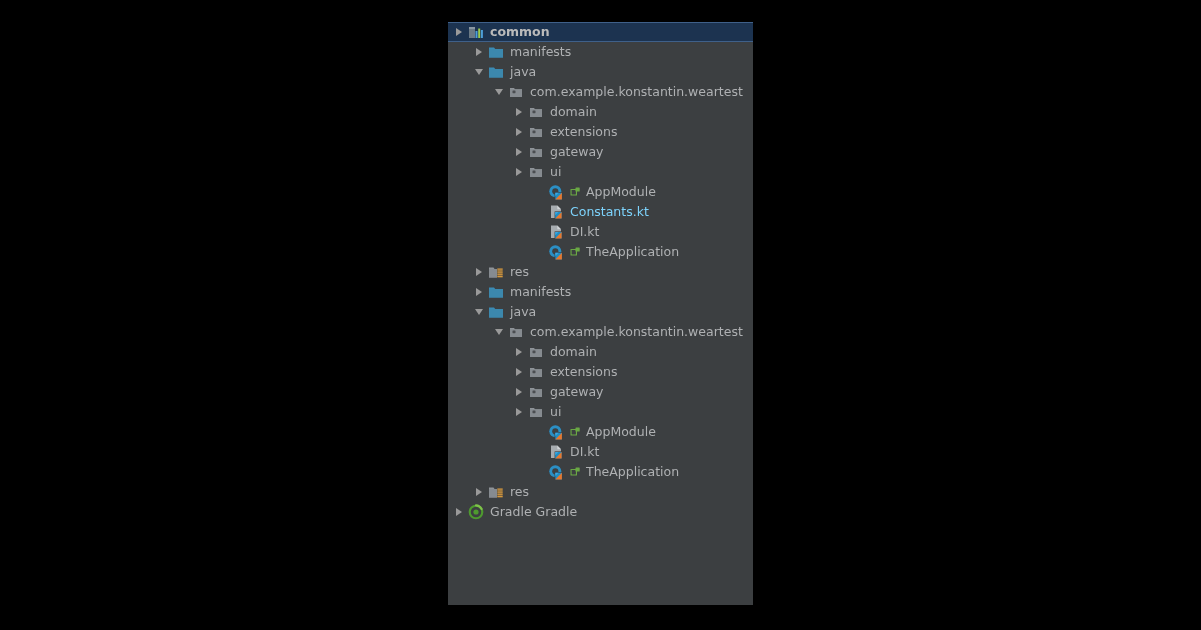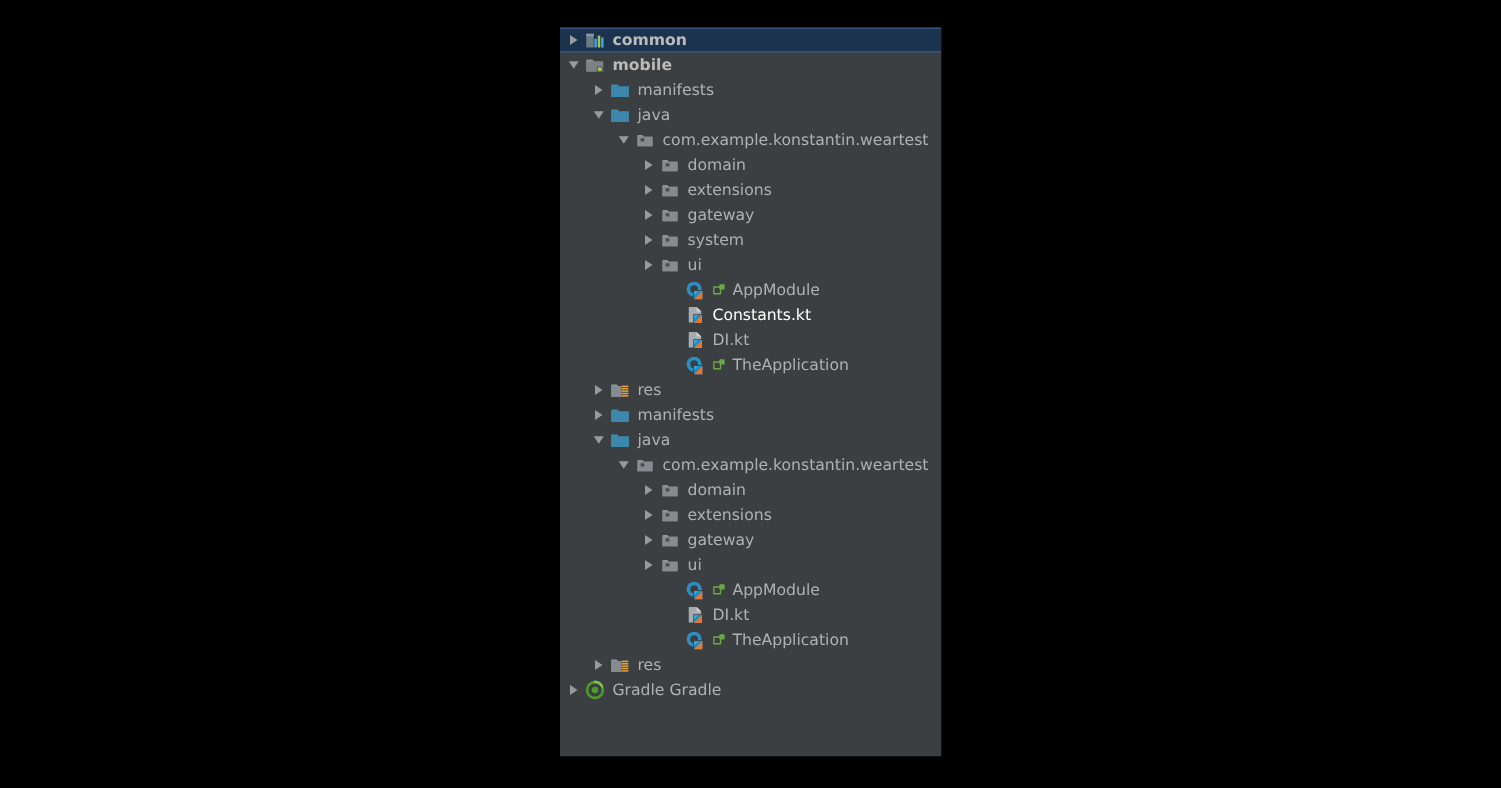--- a/index.html
+++ b/index.html
@@ -81,54 +81,41 @@
     width: 14px;
     height: 16px;
     position: relative;
     margin-right: 2px;
   }
   .label {
     flex: 0 0 auto;
     padding-left: 1px;
   }
   .label.bold { font-weight: bold; color: #bbbbbb; }
-  .label.blue { color: #ffffff; }
+  .label.blue { color: #7dd3fc; }
 </style>
 </head>
 <body>
 
 <div id="project-panel">
     <div class="tree-row selected">
       <span class="indent" style="width: 4px;"></span>
       <span class="arrow collapsed"></span>
       <span class="icon-wrap">
         <svg width="16" height="16" viewBox="0 0 16 16">
       <rect x="1" y="3" width="6" height="11" fill="#6b7a85"></rect>
       <rect x="1" y="3" width="6" height="2" fill="#8a98a3"></rect>
       <rect x="7.5" y="7" width="2" height="7" fill="#4d9ed8"></rect>
       <rect x="10.2" y="4.5" width="2" height="9.5" fill="#9ccc4e"></rect>
       <rect x="12.9" y="6" width="2" height="8" fill="#4d9ed8"></rect>
     </svg>
       </span>
       <span class="label bold">common</span>
     </div>
     <div class="tree-row">
-      <span class="indent" style="width: 4px;"></span>
-      <span class="arrow expanded"></span>
-      <span class="icon-wrap">
-        <svg width="16" height="16" viewBox="0 0 16 16">
-      <path d="M1 3.5h5l1.2 1.6H14.5v8H1z" fill="#8a8f93"></path>
-      <path d="M1 5.1h13.5v8H1z" fill="#7b8185"></path>
-      <circle cx="11.8" cy="11.3" r="2.4" fill="#3c3f41"></circle>
-      <circle cx="11.8" cy="11.3" r="1.8" fill="#9ccc4e"></circle>
-    </svg>
-      </span>
-      <span class="label bold">mobile</span>
-    </div>
-    <div class="tree-row">
       <span class="indent" style="width: 24px;"></span>
       <span class="arrow collapsed"></span>
       <span class="icon-wrap">
         <svg width="16" height="16" viewBox="0 0 16 16">
       <path d="M1 3.5h5l1.2 1.6H15v8.4H1z" fill="#3b8bb5"></path>
       <path d="M1 5.1h14v8.4H1z" fill="#3c88ad"></path>
     </svg>
       </span>
       <span class="label">manifests</span>
     </div>
@@ -183,32 +170,20 @@
       <span class="indent" style="width: 64px;"></span>
       <span class="arrow collapsed"></span>
       <span class="icon-wrap">
         <svg width="16" height="16" viewBox="0 0 16 16">
       <path d="M2 4h4l1 1.3h7v7.7H2z" fill="#8f9499"></path>
       <path d="M2 5.3h12v7.7H2z" fill="#868b90"></path>
       <rect x="4.5" y="6.6" width="3" height="2.6" rx="0.4" fill="#4a4d50"></rect>
     </svg>
       </span>
       <span class="label">gateway</span>
-    </div>
-    <div class="tree-row">
-      <span class="indent" style="width: 64px;"></span>
-      <span class="arrow collapsed"></span>
-      <span class="icon-wrap">
-        <svg width="16" height="16" viewBox="0 0 16 16">
-      <path d="M2 4h4l1 1.3h7v7.7H2z" fill="#8f9499"></path>
-      <path d="M2 5.3h12v7.7H2z" fill="#868b90"></path>
-      <rect x="4.5" y="6.6" width="3" height="2.6" rx="0.4" fill="#4a4d50"></rect>
-    </svg>
-      </span>
-      <span class="label">system</span>
     </div>
     <div class="tree-row">
       <span class="indent" style="width: 64px;"></span>
       <span class="arrow collapsed"></span>
       <span class="icon-wrap">
         <svg width="16" height="16" viewBox="0 0 16 16">
       <path d="M2 4h4l1 1.3h7v7.7H2z" fill="#8f9499"></path>
       <path d="M2 5.3h12v7.7H2z" fill="#868b90"></path>
       <rect x="4.5" y="6.6" width="3" height="2.6" rx="0.4" fill="#4a4d50"></rect>
     </svg>

